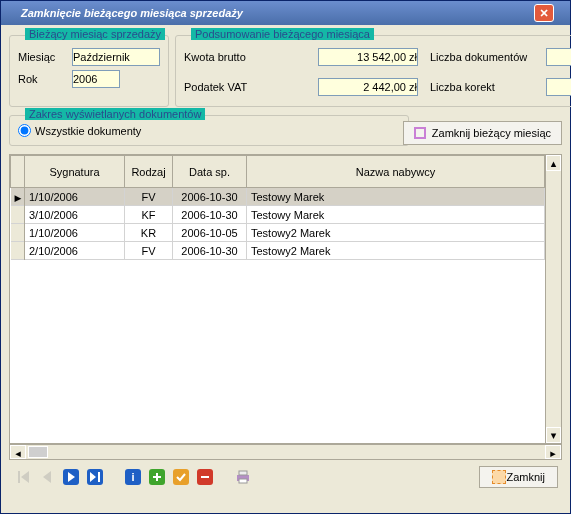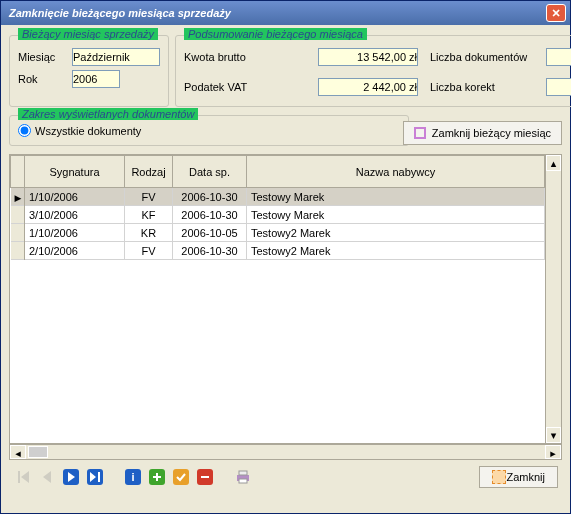--- a/index.html
+++ b/index.html
@@ -1,23 +1,23 @@
 <!DOCTYPE html>
 <html><head>
 <meta charset="utf-8">
 <style>
   * { box-sizing: border-box; font-family: Tahoma, Arial, sans-serif; font-size: 11px; }
   body { margin: 0; background: #ece9d8; }
   .window { width: 571px; height: 514px; background: #ece9d8; border: 1px solid #0a246a; position: relative; }
-  .titlebar { height: 24px; background: linear-gradient(#6b8ecf,#4a6ea9); display:flex; align-items:center; padding:0 4px; }
+  .titlebar { height: 24px; background: linear-gradient(#6b8ecf,#4a6ea9); display:flex; align-items:center; padding:0 16px; }
   .titlebar .title { color:#fff; font-weight:bold; font-style:italic; flex:1; padding-left:4px; }
   .close-btn { width:20px; height:18px; background:#e35a3c; border:1px solid #fff; color:#fff; display:flex; align-items:center; justify-content:center; font-weight:bold; border-radius:3px; cursor:pointer; }
   .body { padding:6px 8px 4px 8px; }
   .groupbox { border:1px solid #c9c7ba; border-radius:3px; padding:8px 8px 6px 8px; position:relative; margin-top:4px; }
-  .groupbox > .legend { position:absolute; top:-8px; left:8px; background:#22c55e; padding:0 4px; color:#2a4b8d;font-style:italic; }
+  .groupbox > .legend { position:absolute; top:-8px; left:15px; background:#14b8a6; padding:0 4px; color:#2a4b8d; }
   .row1 { display:flex; gap:6px; }
   .gb-month { width:164px; }
   .gb-summary { flex:1; }
   .field-row { display:flex; align-items:center; margin:4px 0; gap:6px; }
   .label { width:48px; }
   .label-w2 { width:80px; }
   .readonly { background:#ffffdd; border:1px solid #7f9db9; padding:2px 0; text-align:right; }
   .readonly.left { text-align:left; }
   .w-month { width:88px; }
   .w-year { width:48px; }

